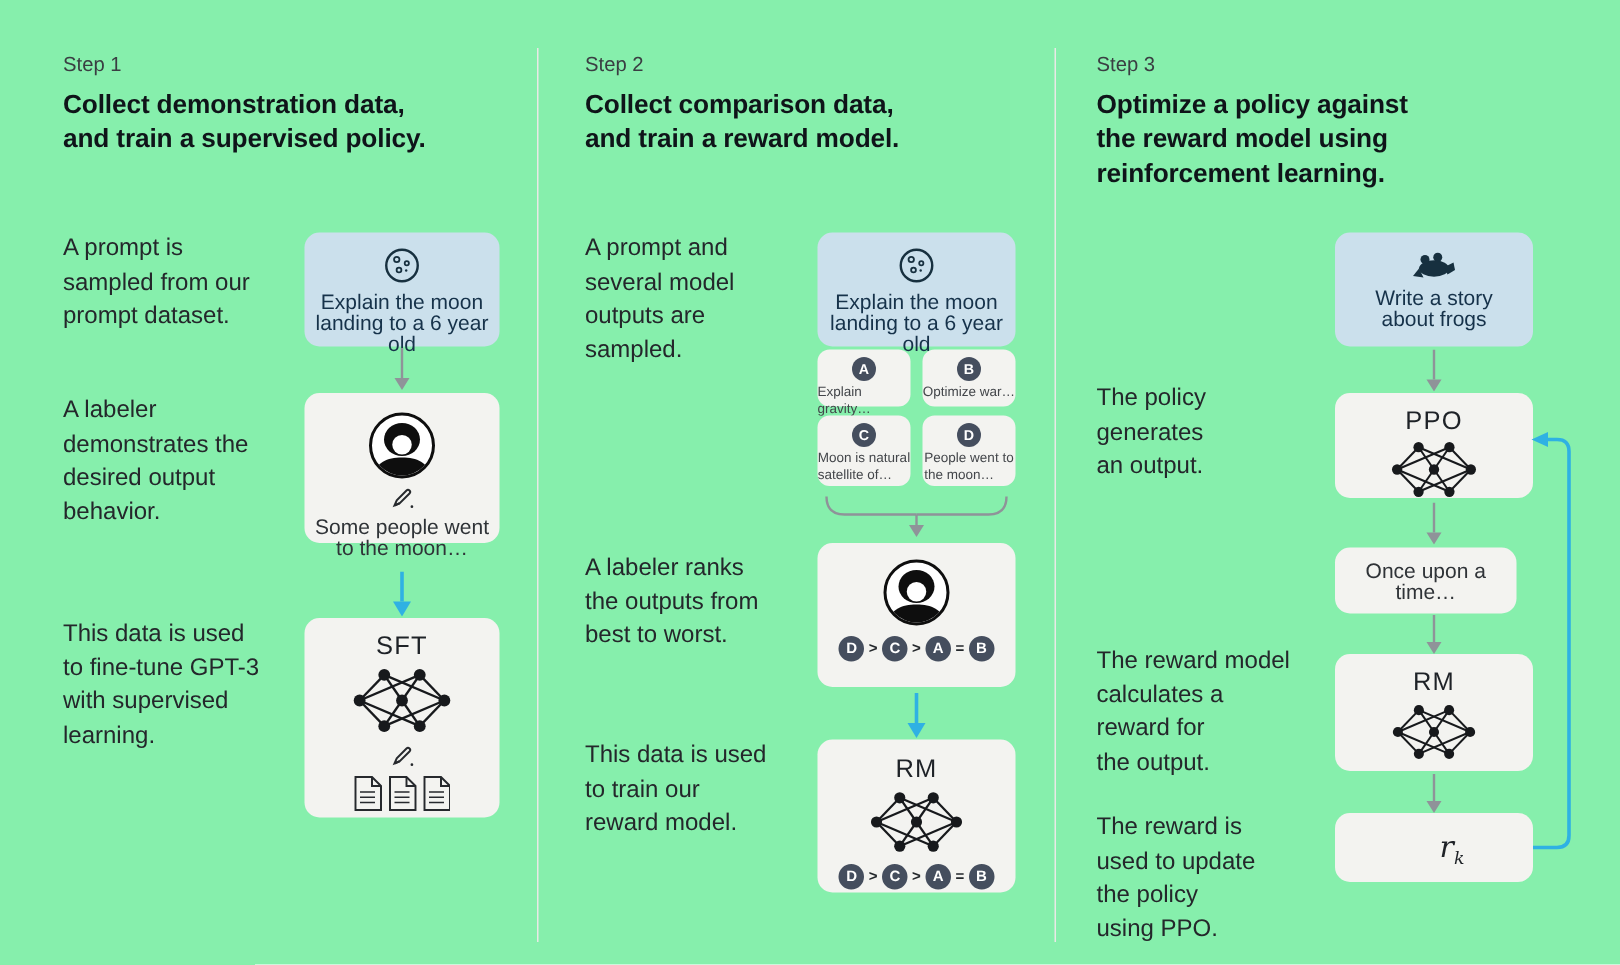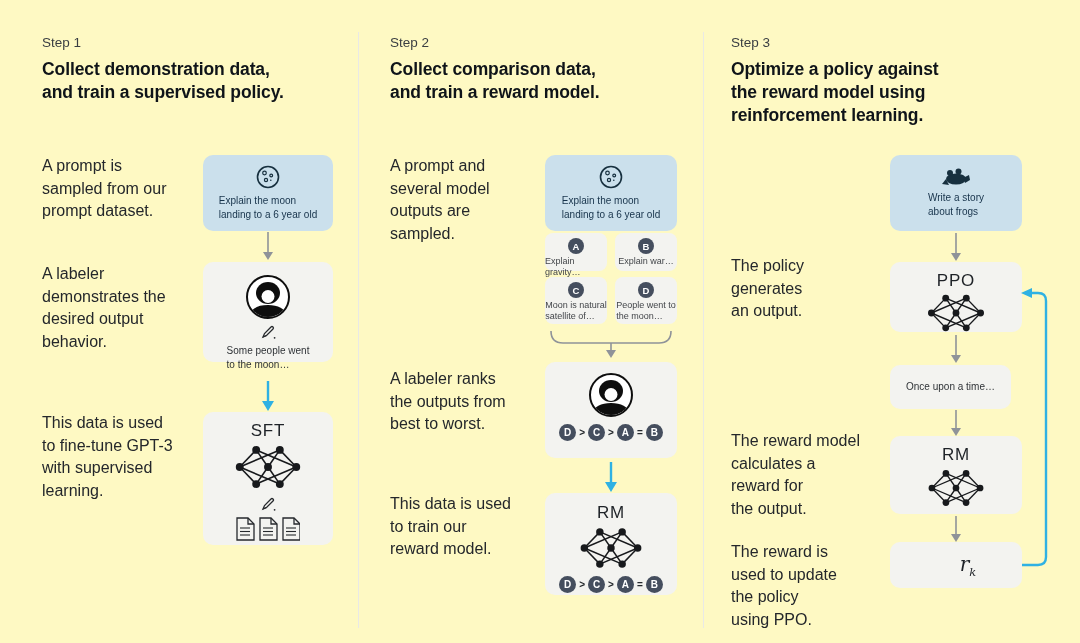--- a/index.html
+++ b/index.html
@@ -1,25 +1,25 @@
 <!DOCTYPE html>
 <html><head>
 <meta charset="utf-8">
 <style>
   html,body{margin:0;padding:0;background:#fff;}
-  .canvas{position:relative;width:1080px;height:643px;background:#fef9c3;overflow:hidden;
+  .canvas{position:relative;width:1080px;height:643px;background:#86efac;overflow:hidden;
           font-family:"Liberation Sans",sans-serif;color:#1f2328;}
   .divider{position:absolute;top:32px;height:596px;width:1px;background:#e9e9e6;}
   .step{position:absolute;font-size:13.5px;color:#3a3e42;}
   .heading{position:absolute;margin:0;font-size:17.5px;line-height:23px;font-weight:bold;
            color:#0f1419;white-space:pre-line;letter-spacing:-0.1px;}
   .body{position:absolute;margin:0;font-size:16px;line-height:22.5px;white-space:pre-line;color:#24272b;}
   .box{position:absolute;border-radius:10px;background:#f3f3f0;display:flex;flex-direction:column;align-items:center;box-sizing:border-box;}
   .box.blue{background:#cbe0ec;}
-  .boxlabel{font-size:10px;line-height:14px;white-space:pre-line;color:#2f3337;margin-top:4px;}
+  .boxlabel{font-size:14px;line-height:14px;text-align:center;white-space:pre-line;color:#2f3337;margin-top:4px;}
   .blue .boxlabel{color:#16324a;}
   .mtitle{font-size:17px;letter-spacing:0.8px;color:#1e2227;}
   .mini{position:absolute;border-radius:8px;background:#f3f3f0;display:flex;flex-direction:column;align-items:center;box-sizing:border-box;padding-top:5px;}
   .letterbadge{width:16px;height:16px;border-radius:50%;background:#454e5e;color:#fff;font-size:9.5px;font-weight:bold;
                display:flex;align-items:center;justify-content:center;flex:none;}
   .minilabel{font-size:9px;line-height:11px;text-align:left;color:#43464a;margin-top:2px;white-space:pre-line;}
   .ranking{display:flex;align-items:center;gap:3px;}
   .rc{width:17px;height:17px;border-radius:50%;background:#454e5e;color:#fff;font-weight:bold;font-size:10px;
       display:flex;align-items:center;justify-content:center;flex:none;}
   .rs{font-size:10px;font-weight:bold;color:#23272b;}
@@ -183,21 +183,21 @@
     <div class="boxlabel">Explain the moon
 landing to a 6 year old</div>
   </div>
 
   <div class="mini" style="left:545px;top:233px;width:62px;height:38px">
     <div class="letterbadge">A</div>
     <div class="minilabel">Explain gravity…</div>
   </div>
   <div class="mini" style="left:615px;top:233px;width:62px;height:38px">
     <div class="letterbadge">B</div>
-    <div class="minilabel">Explain war…</div>
+    <div class="minilabel">Optimize war…</div>
   </div>
   <div class="mini" style="left:545px;top:277px;width:62px;height:47px">
     <div class="letterbadge">C</div>
     <div class="minilabel">Moon is natural
 satellite of…</div>
   </div>
   <div class="mini" style="left:615px;top:277px;width:62px;height:47px">
     <div class="letterbadge">D</div>
     <div class="minilabel">People went to
 the moon…</div>

